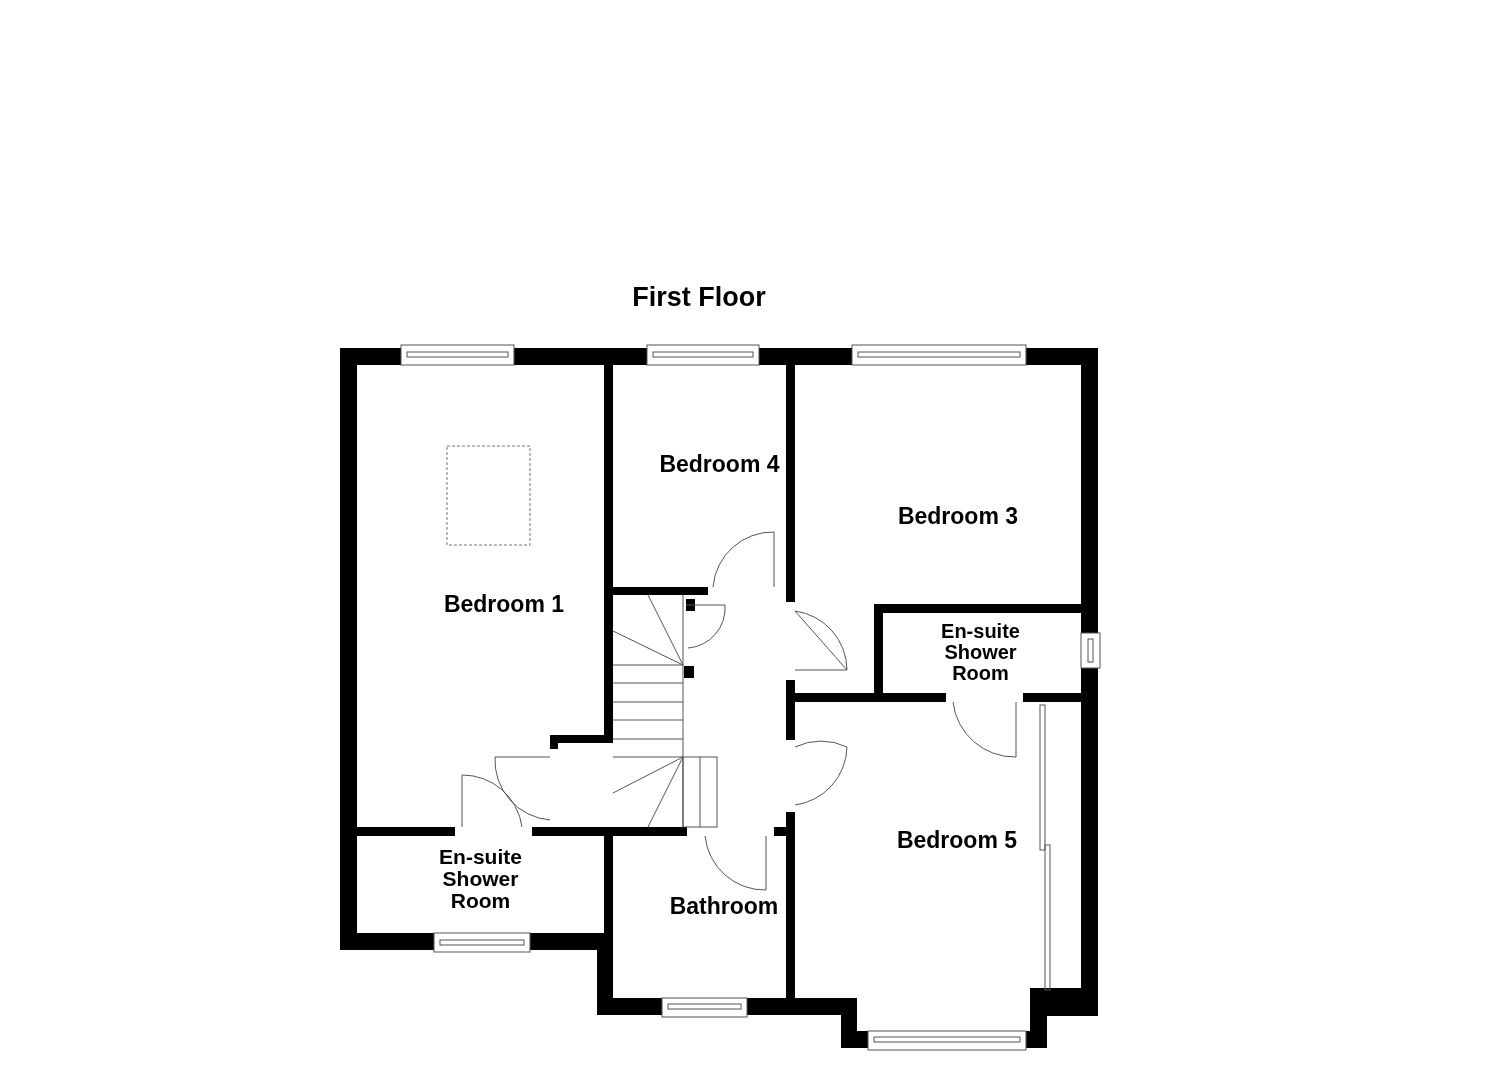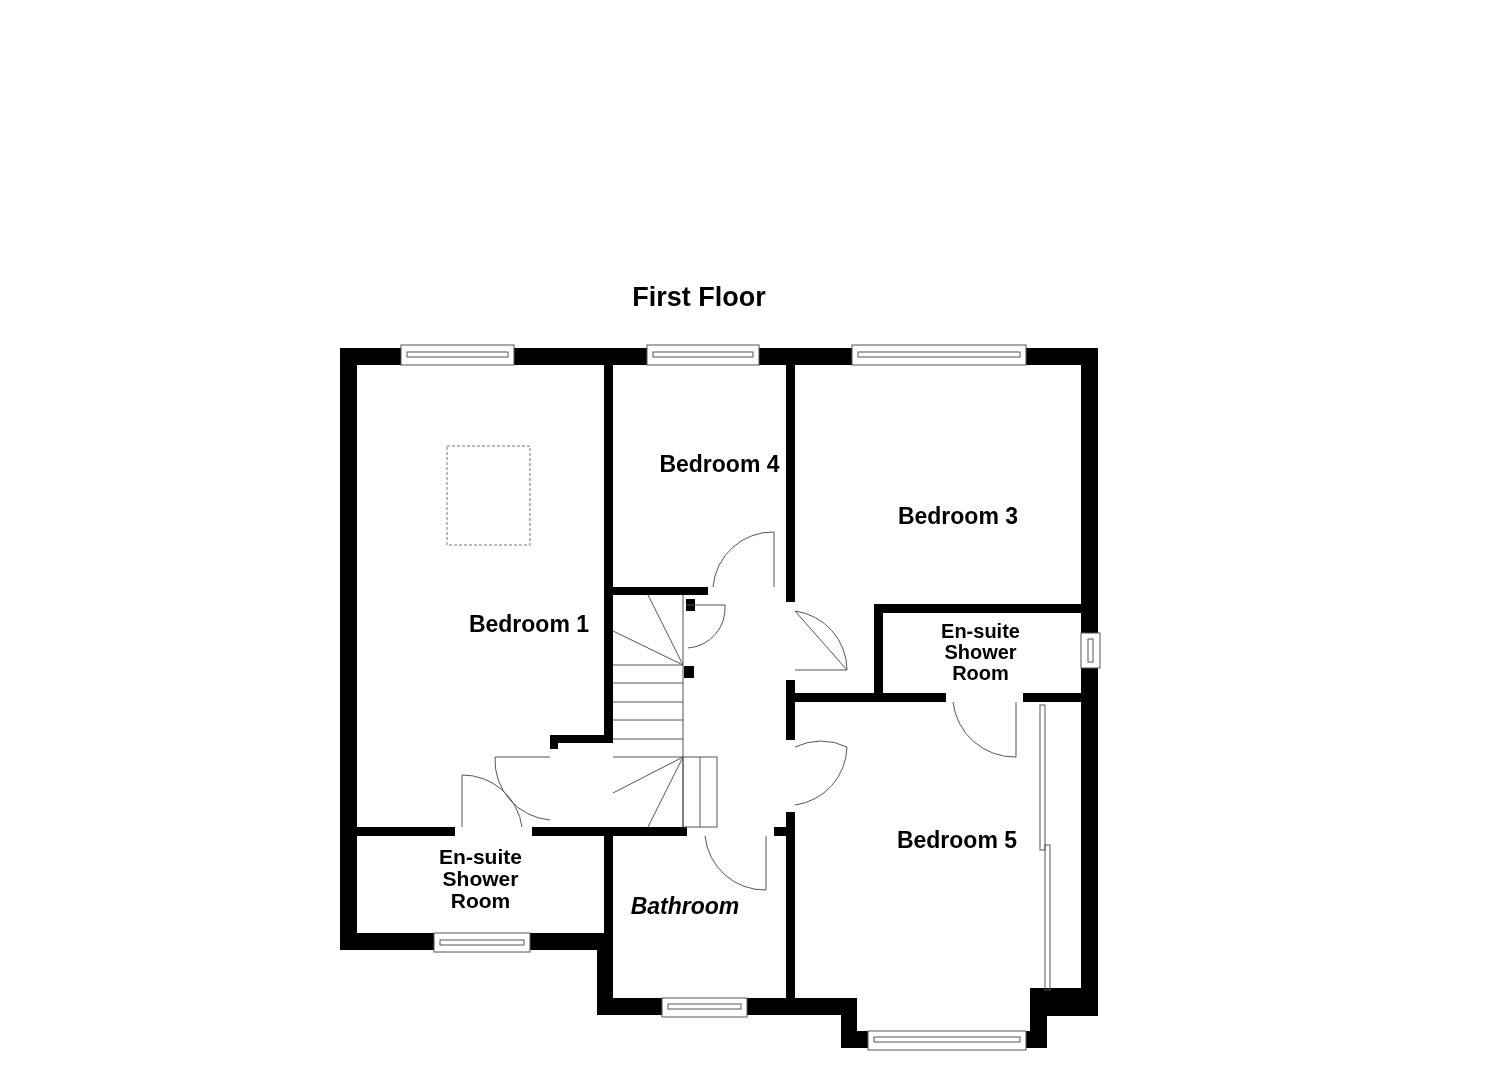--- a/index.html
+++ b/index.html
@@ -97,23 +97,23 @@
   </g>
 
   <g fill="none" stroke="#555" stroke-width="1">
     <rect x="1040" y="705" width="5" height="145"></rect>
     <rect x="1045" y="845" width="5" height="145"></rect>
   </g>
 </svg>
 
 <div class="lbl big" style="left:613px;width:173px;top:452px;">Bedroom 4</div>
 <div class="lbl big" style="left:795px;width:286px;top:464px;margin-top:40px;">Bedroom 3</div>
-<div class="lbl big" style="left:372px;width:274px;top:592px;margin-top:20px;">Bedroom 1</div>
+<div class="lbl big" style="left:347px;width:274px;top:592px;">Bedroom 1</div>
 <div class="lbl big" style="left:795px;width:284px;top:828px;">Bedroom 5</div>
-<div class="lbl big" style="left:582px;width:166px;top:894px;font-style:italic;">Bathroom</div>
+<div class="lbl big" style="left:621px;width:166px;top:894px;">Bathroom</div>
 
 <div class="lbl small" style="left:357px;width:247px;top:846px;">
   <div>En-suite</div>
   <div>Shower</div>
   <div>Room</div>
 </div>
 <div class="lbl small" style="left:883px;width:195px;top:621px;font-size:20px;">
   <div>En-suite</div>
   <div>Shower</div>
   <div>Room</div>

